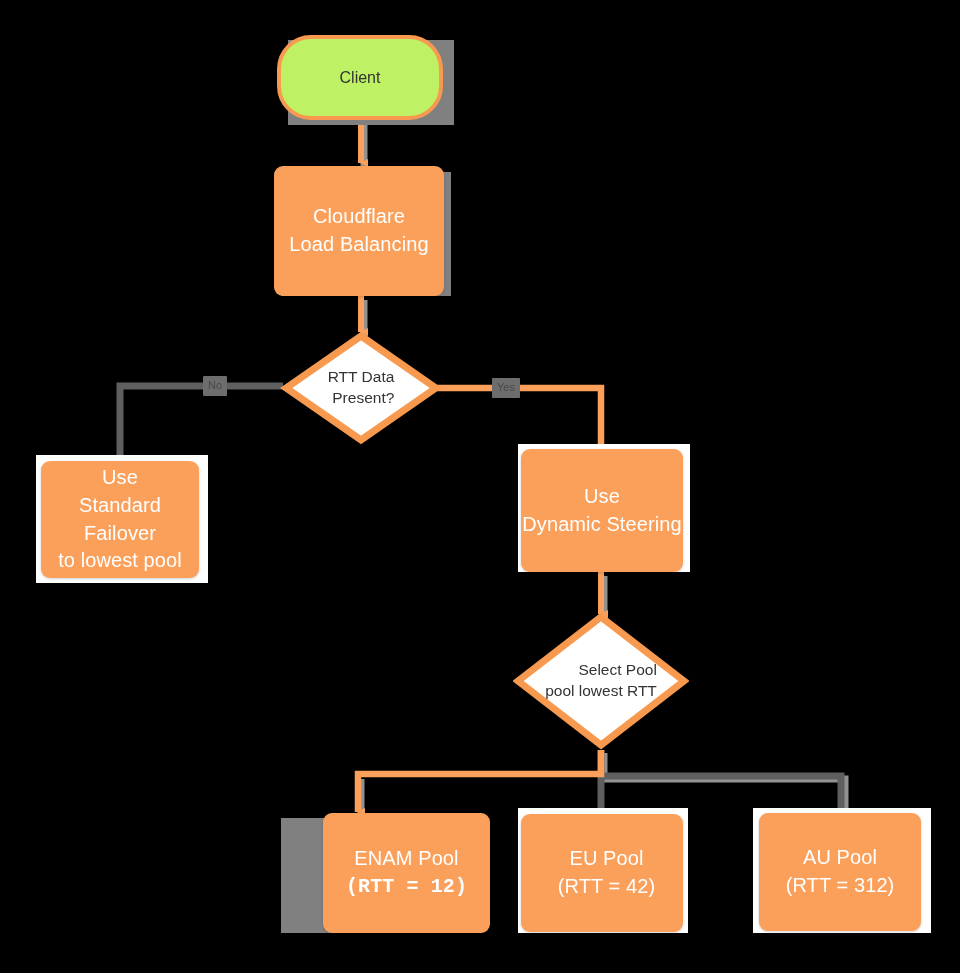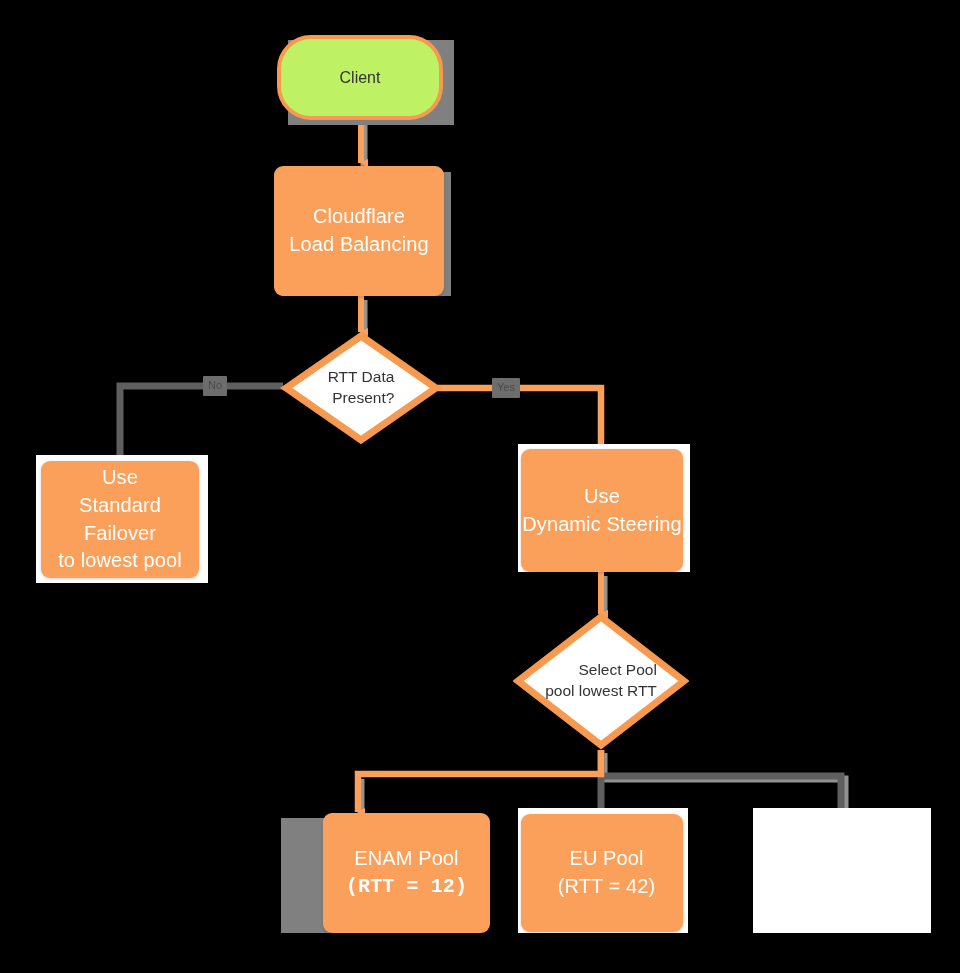--- a/index.html
+++ b/index.html
@@ -241,14 +241,20 @@
 
   <div class="card-bg" style="left:518px; top:808px; width:170px; height:125px;"></div>
   <div class="node proc" style="left:521px; top:814px; width:162px; height:118px;padding-left:9px;">
     <div>
       <span class="lbl-line">EU Pool</span>
       <span class="lbl-line">(RTT = 42)</span>
     </div>
   </div>
 
   <div class="card-bg" style="left:753px; top:808px; width:178px; height:125px;"></div>
+  <div class="node proc" style="left:759px; top:813px; width:162px; height:118px;">
+    <div>
+      <span class="lbl-line">AU Pool</span>
+      <span class="lbl-line">(RTT = 312)</span>
+    </div>
+  </div>
 
 </div>
 
 </body></html>

